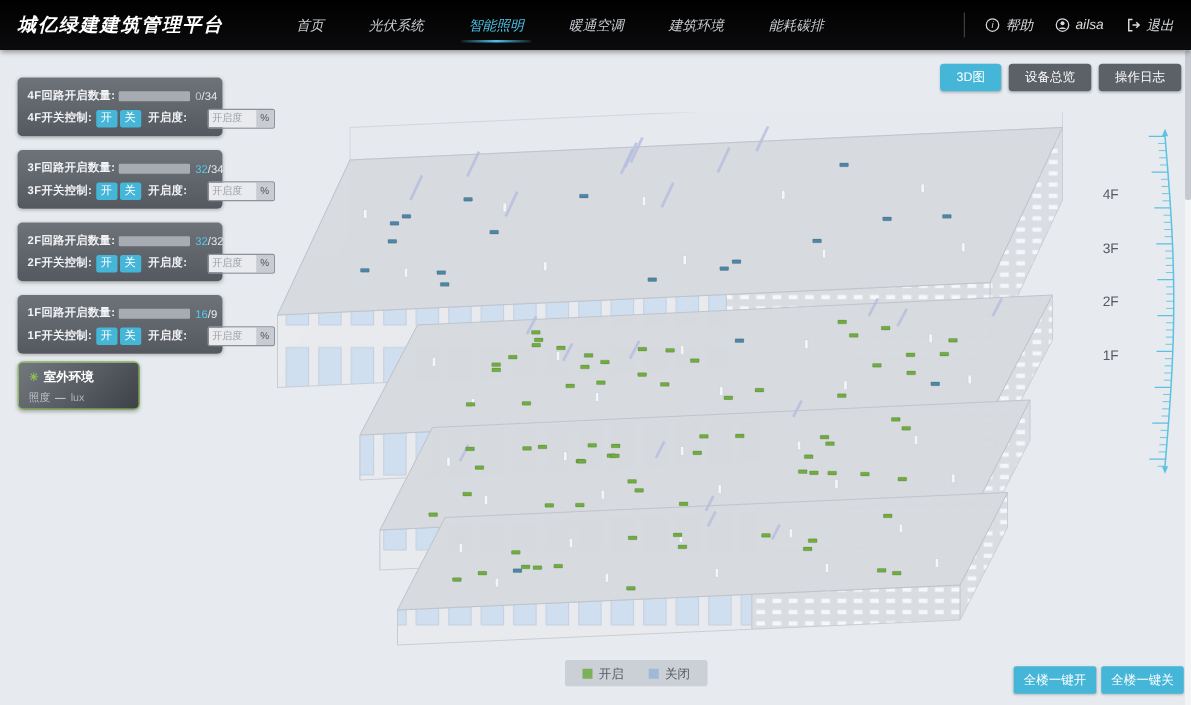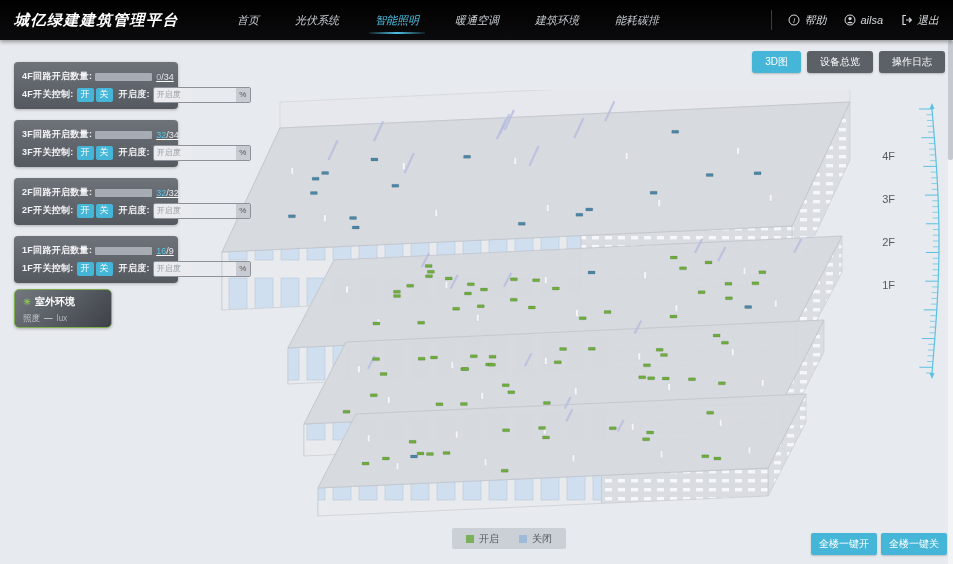--- a/index.html
+++ b/index.html
@@ -33,30 +33,30 @@
     position:absolute;left:14px;width:164px;height:47px;
     background:linear-gradient(#6e737a,#54585f);
     border-radius:4px;box-sizing:border-box;padding:7px 7px 6px 8px;
     color:#fff;box-shadow:0 1px 3px rgba(0,0,0,.25);z-index:20;
   }
   .fp-row{display:flex;align-items:center;white-space:nowrap;font-size:9px;height:15px;}
   .fp-row + .fp-row{margin-top:3px;}
   .fp-label{color:#f2f3f5;font-weight:bold;letter-spacing:.3px;}
   .bar{width:57px;height:8px;background:#a7acb4;border-radius:1px;overflow:hidden;margin:0 4px 0 3px;flex:none;}
   .bar-fill{height:100%;width:0;background:repeating-linear-gradient(90deg,#3fb0d6 0 3px,#8fd5ea 3px 4px);}
-  .count{font-size:9px;text-decoration:underline;}
+  .count{font-size:9px;}
   .count .num{color:#56c8ea;}
   .count .den{color:#e8eaec;}
   .sw-btn{
     background:#45b6d8;color:#fff;border-radius:2px;width:17px;height:14px;
     display:inline-flex;align-items:center;justify-content:center;font-size:9px;
     margin-right:2px;cursor:pointer;flex:none;
   }
   .sw-btn.btn-off{margin-right:6px;}
-  .op-wrap{display:inline-flex;align-items:center;margin-left:3px;border:1px solid #8d929a;border-radius:2px;overflow:hidden;height:14px;flex:none;gap:44px;}
+  .op-wrap{display:inline-flex;align-items:center;margin-left:16px;border:1px solid #8d929a;border-radius:2px;overflow:hidden;height:14px;flex:none;}
   .op-input{
     width:32px;height:14px;border:none;outline:none;background:#e9ebee;
     font-size:8px;padding:0 3px;color:#555;font-family:"Liberation Sans",sans-serif;
   }
   .op-input::placeholder{color:#9aa0a8;}
   .op-unit{width:14px;height:14px;background:#c8ccd2;color:#555;font-size:8px;
     display:inline-flex;align-items:center;justify-content:center;cursor:pointer;}
   
   .outdoor{
     position:absolute;left:14px;top:289px;width:98px;height:39px;

